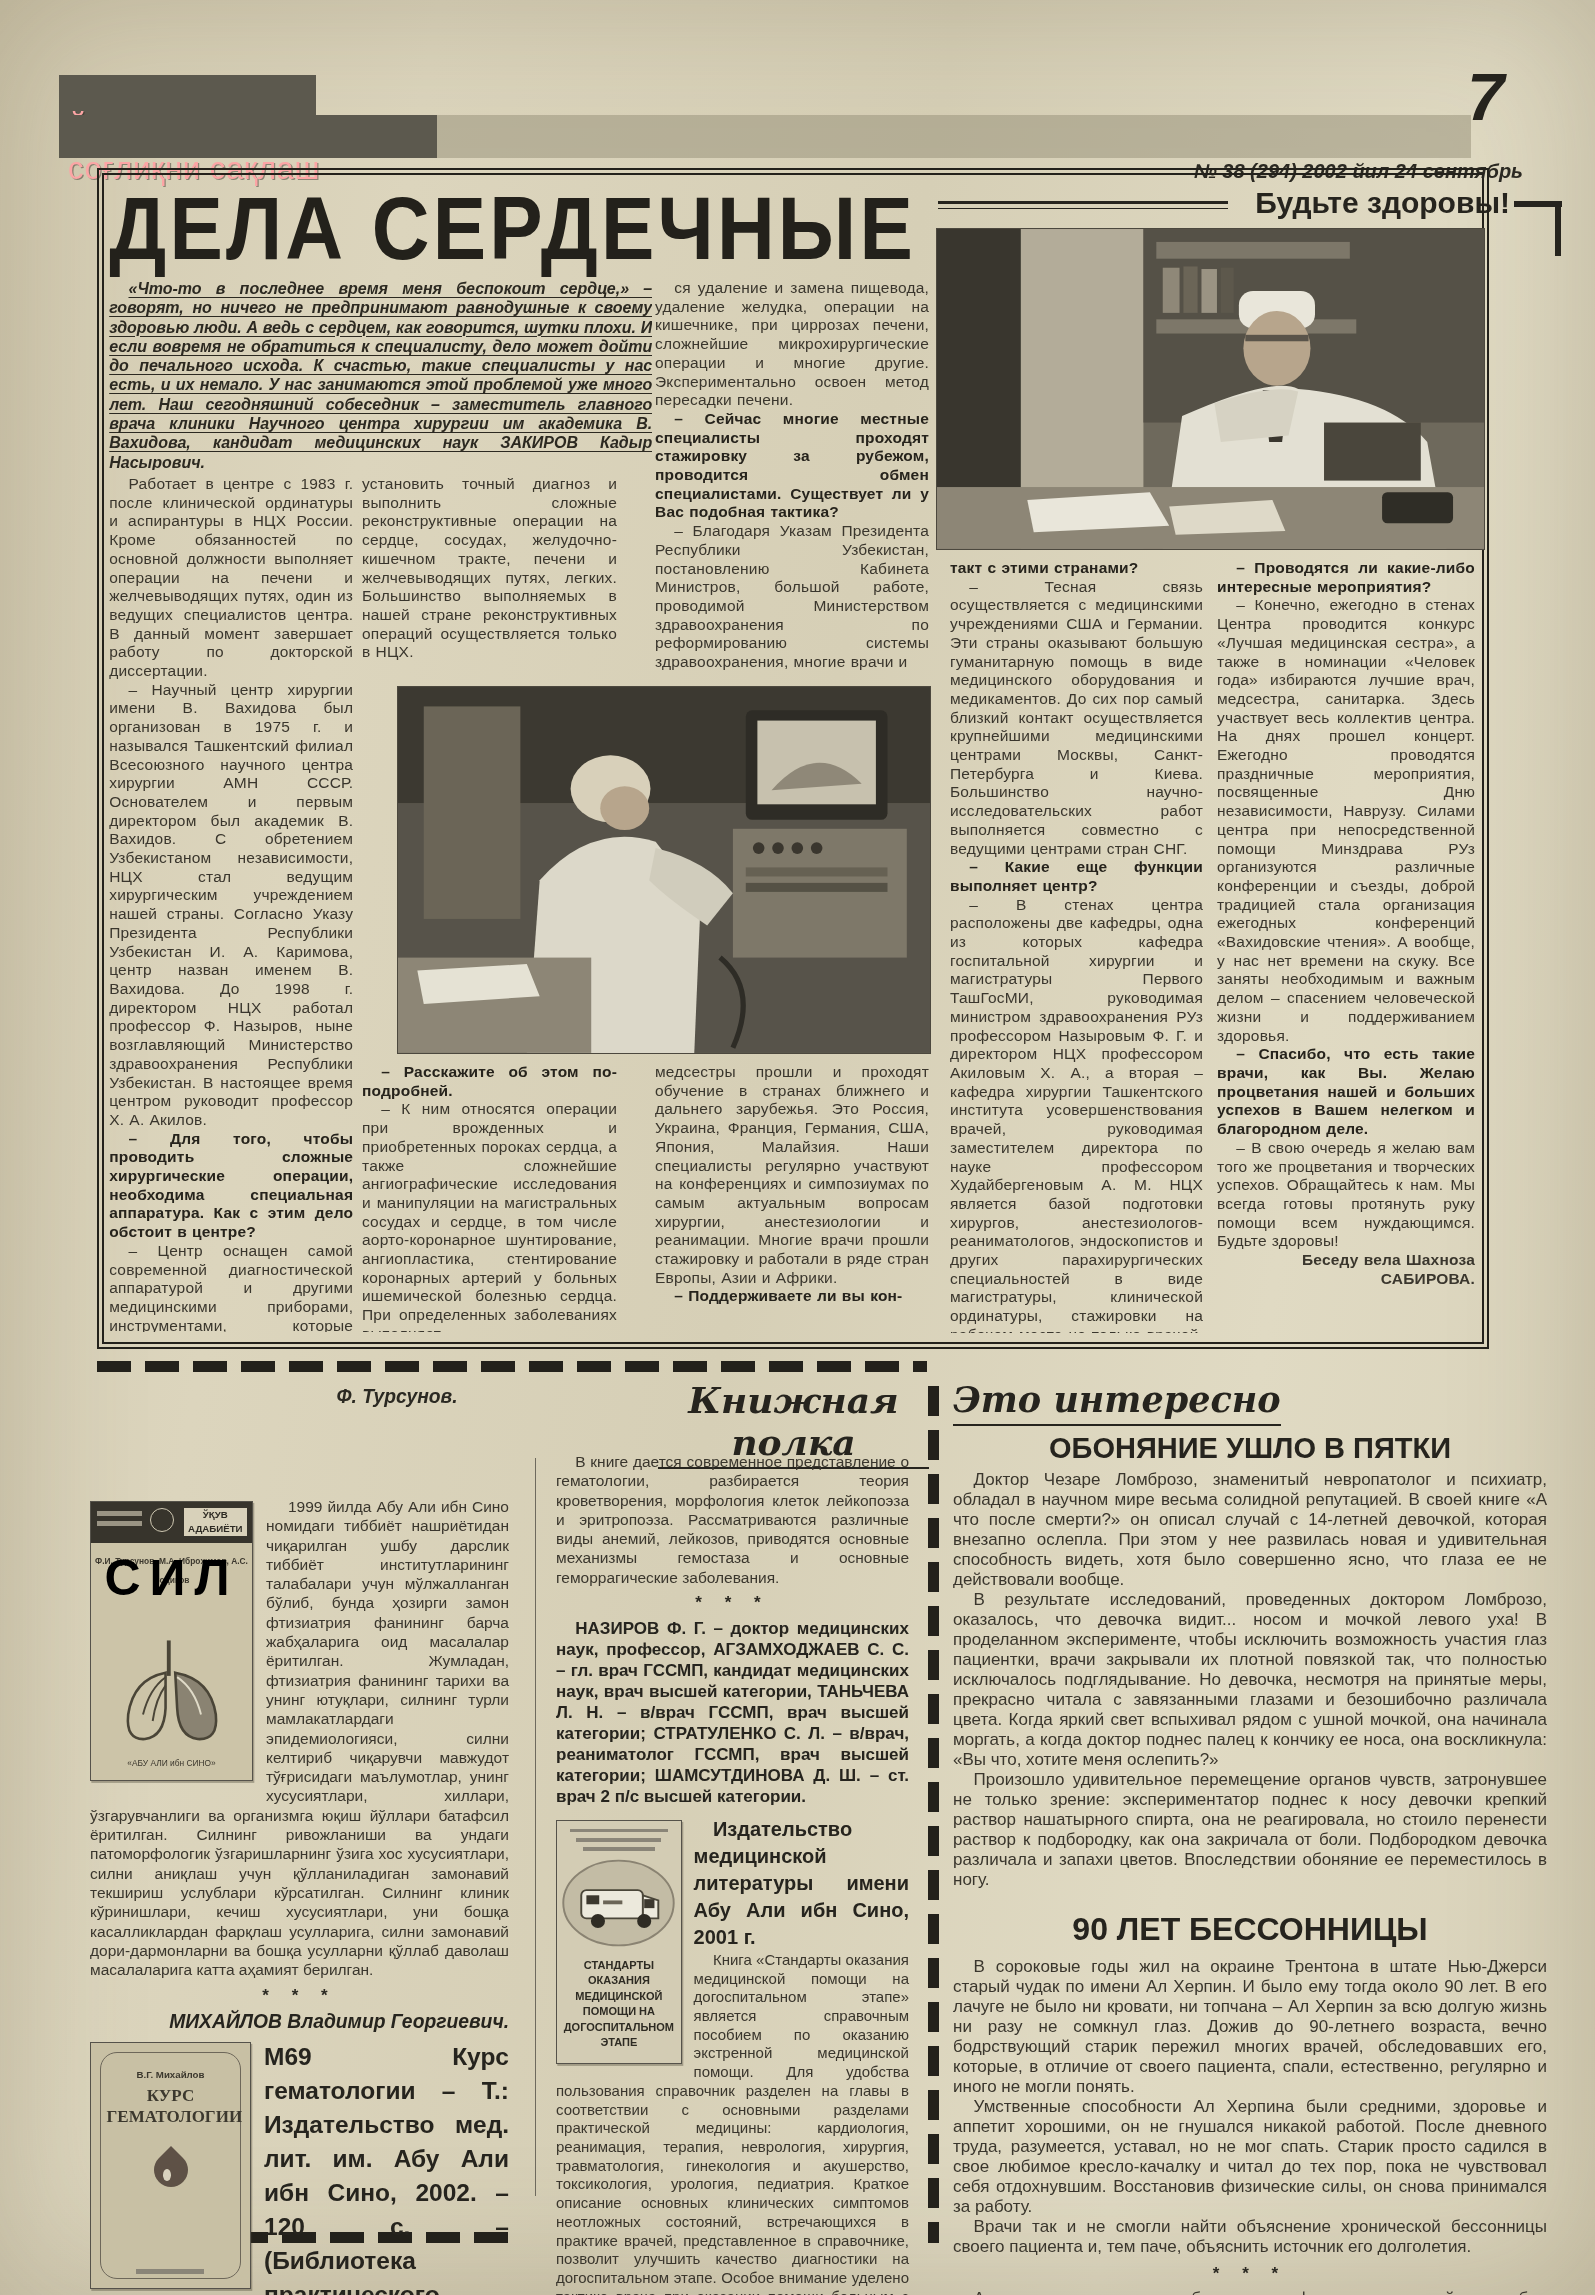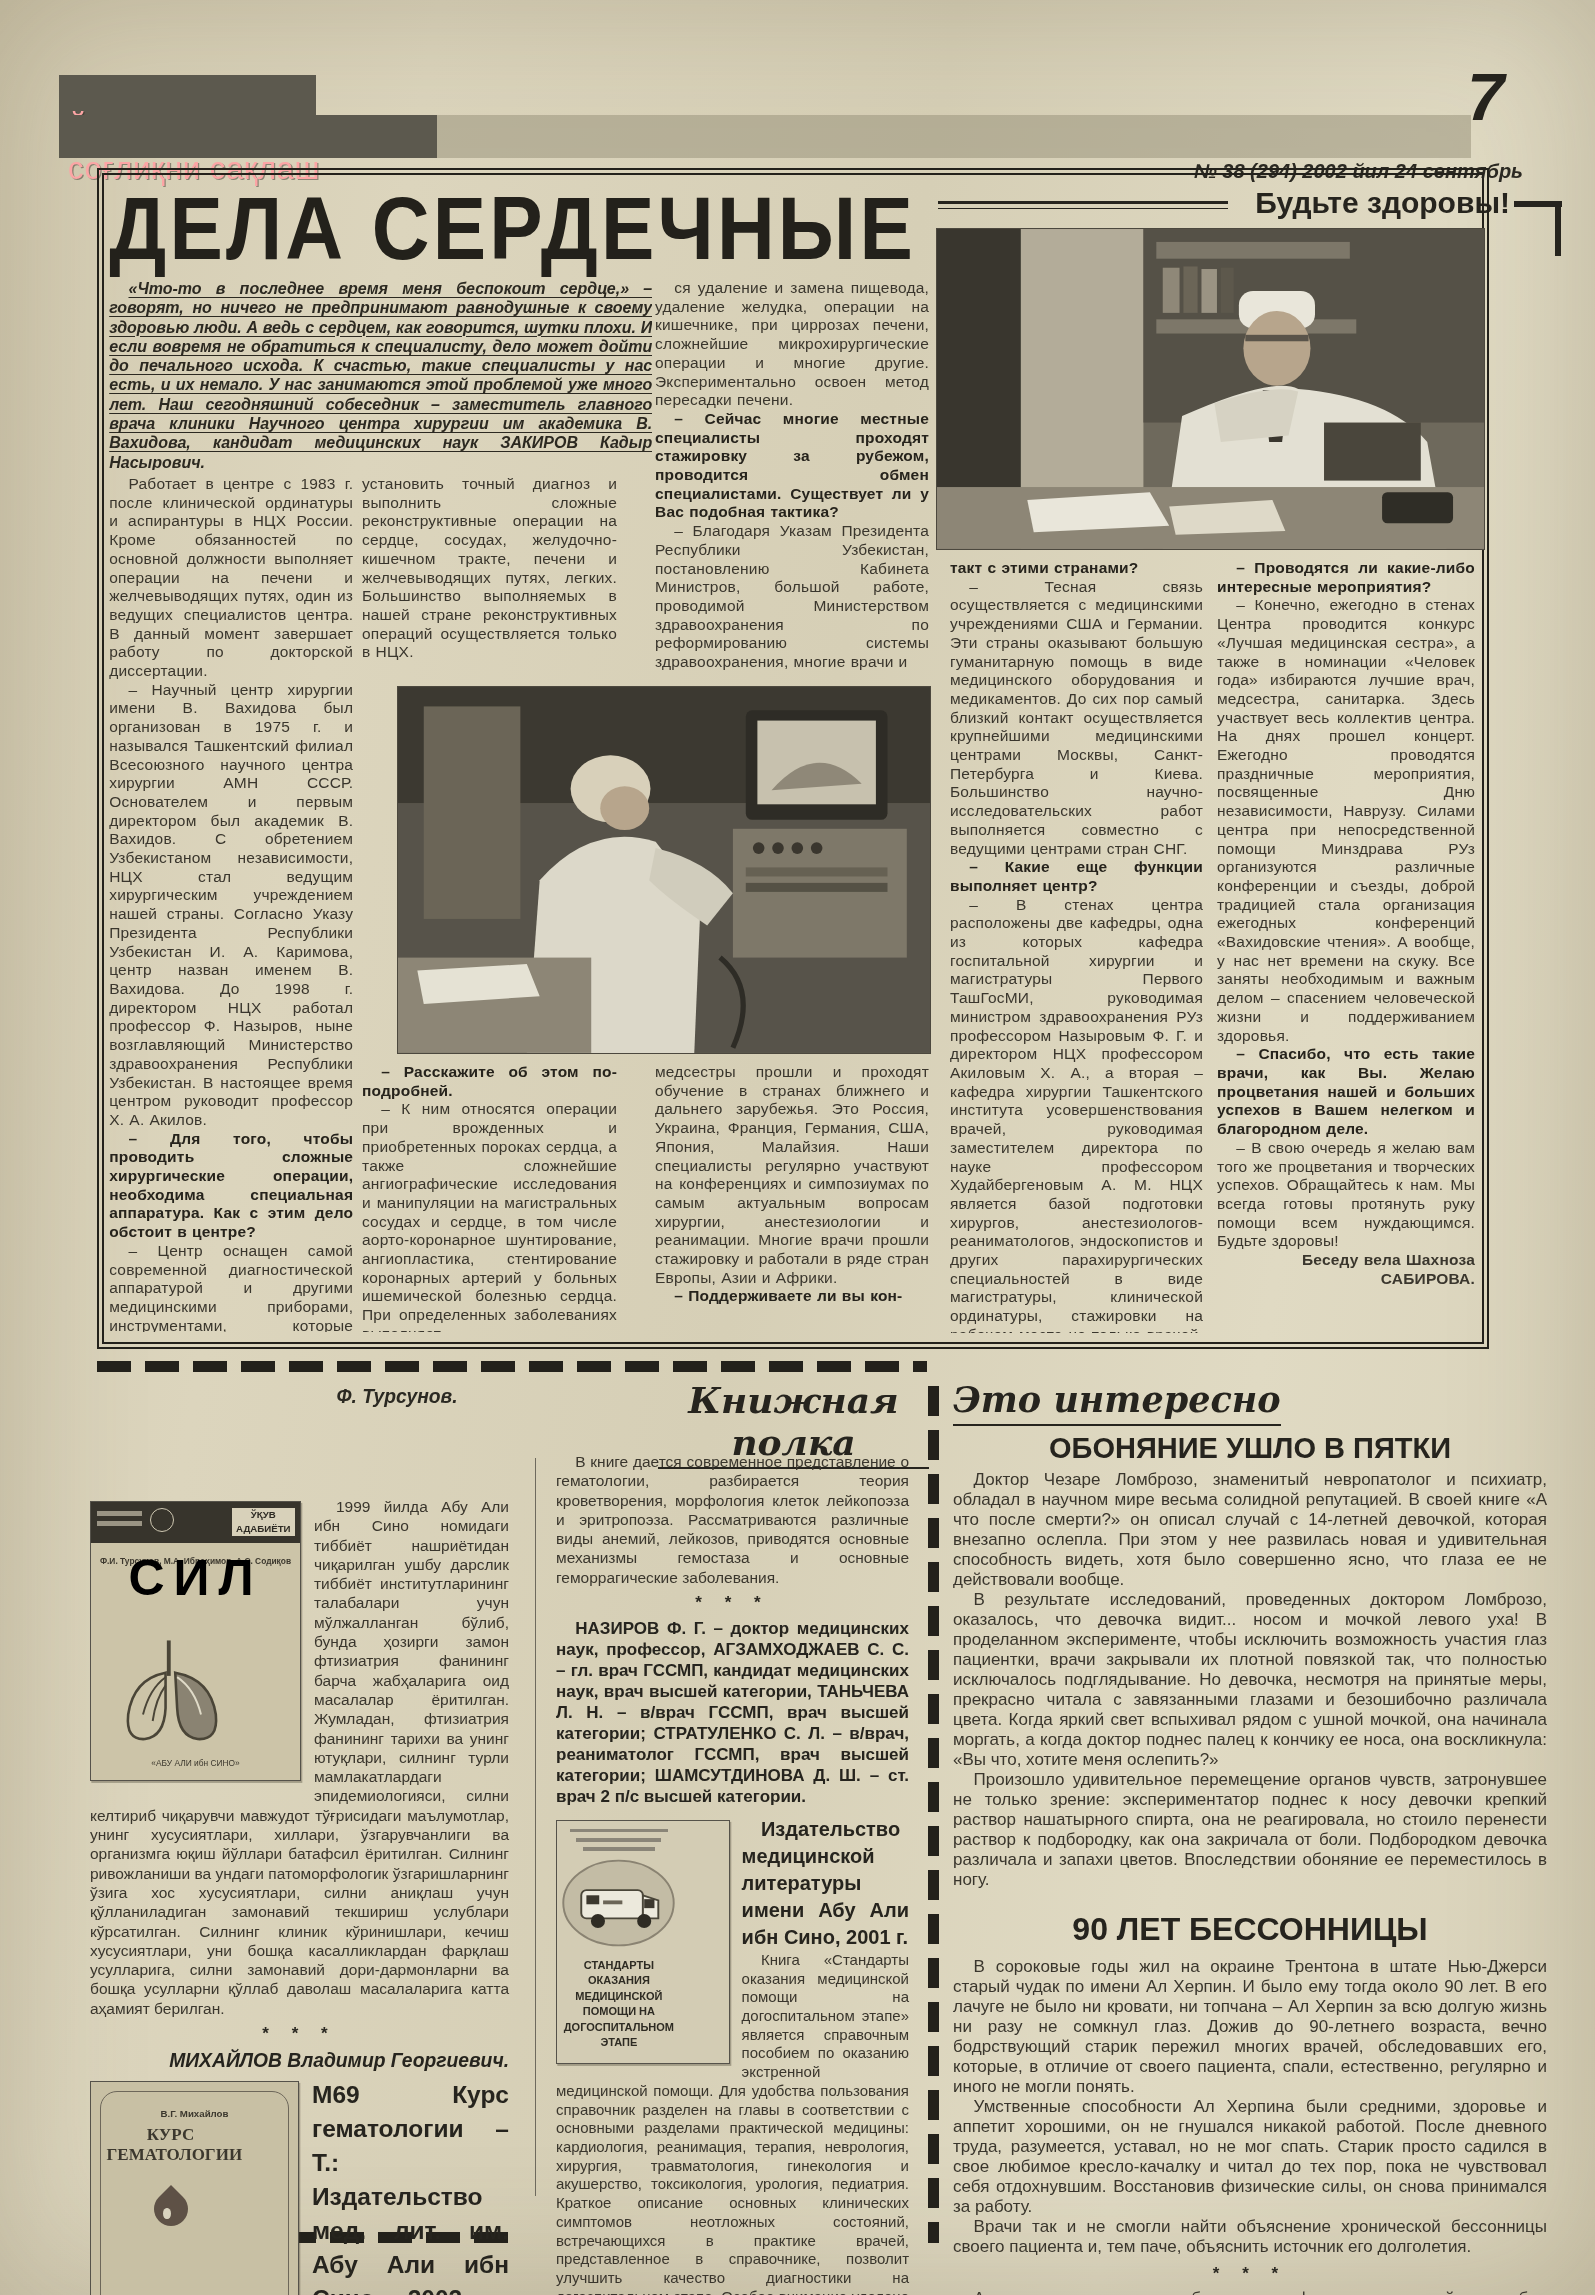--- a/index.html
+++ b/index.html
@@ -33,21 +33,21 @@
   .dash-h{background:repeating-linear-gradient(90deg,#23211b 0 34px,transparent 34px 48px);}
   .dash-v{background:repeating-linear-gradient(180deg,#23211b 0 30px,transparent 30px 44px);}
   .script-h{font-family:"DejaVu Serif",serif;font-style:italic;font-weight:bold;color:#26241e;}
   .uline{border-bottom:2.6px solid #26241e;padding-bottom:3.9px;}
   .bcol{text-align:justify;color:#3a362d;}
   .bcol p{margin:0;}
   .headline{font-weight:bold;color:#26241e;text-align:center;line-height:1.12;}
   .stars{text-align:center;font-weight:bold;font-size:17px;letter-spacing:9px;margin:6.4px 0 5.2px 0;color:#2b2922;}
   .vrule{background:#6e6a5e;}
   
-  .cover{position:relative;overflow:hidden;border:0.6px solid #55524a;box-shadow:1.3px 1.9px 0 rgba(60,55,40,.35);padding-left:48px;}
+  .cover{position:relative;overflow:hidden;border:0.6px solid #55524a;box-shadow:1.3px 1.9px 0 rgba(60,55,40,.35);}
   .cov-text{position:absolute;text-align:center;color:#3c382e;}
   .bar{position:absolute;background:#8a8578;}
 </style>
 </head>
 <body>
 
 <div class="page">
 
   <div class="abs logo-bar" style="left:59px;top:115px;width:1412px;height:43px;"></div>
   <div class="abs logo-box" style="left:59px;top:75px;width:257px;height:40px;">

